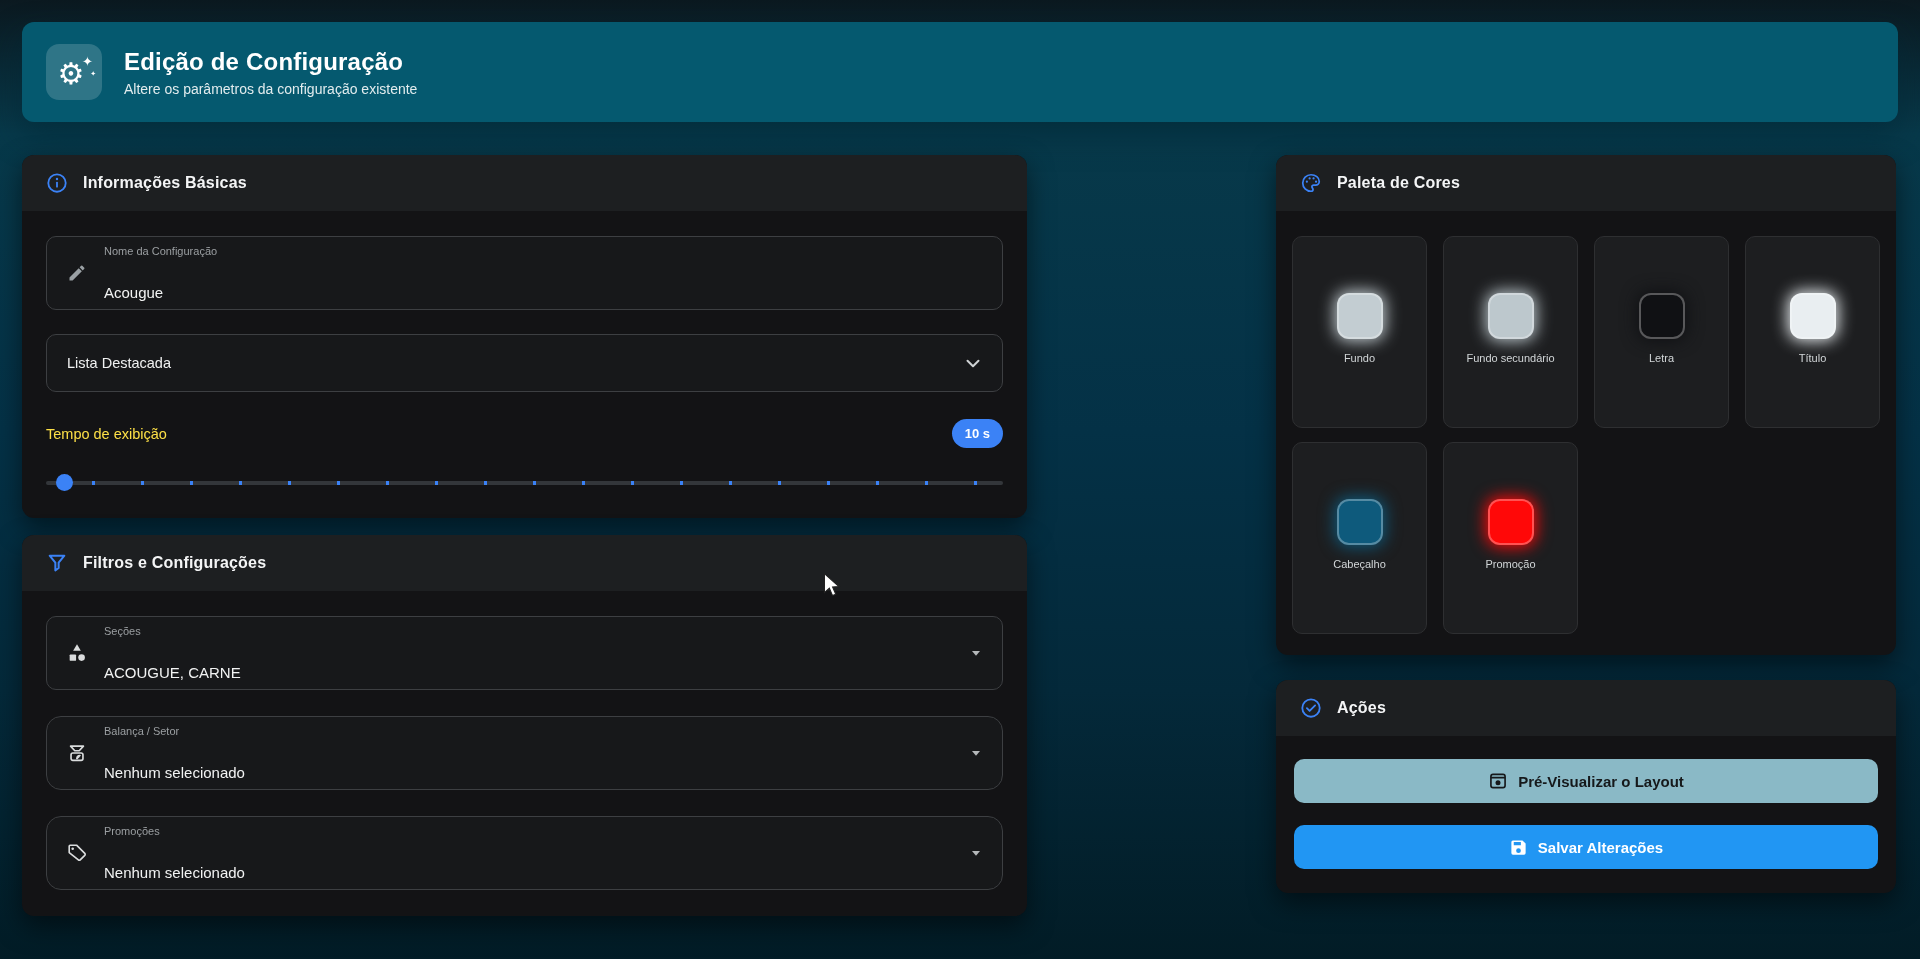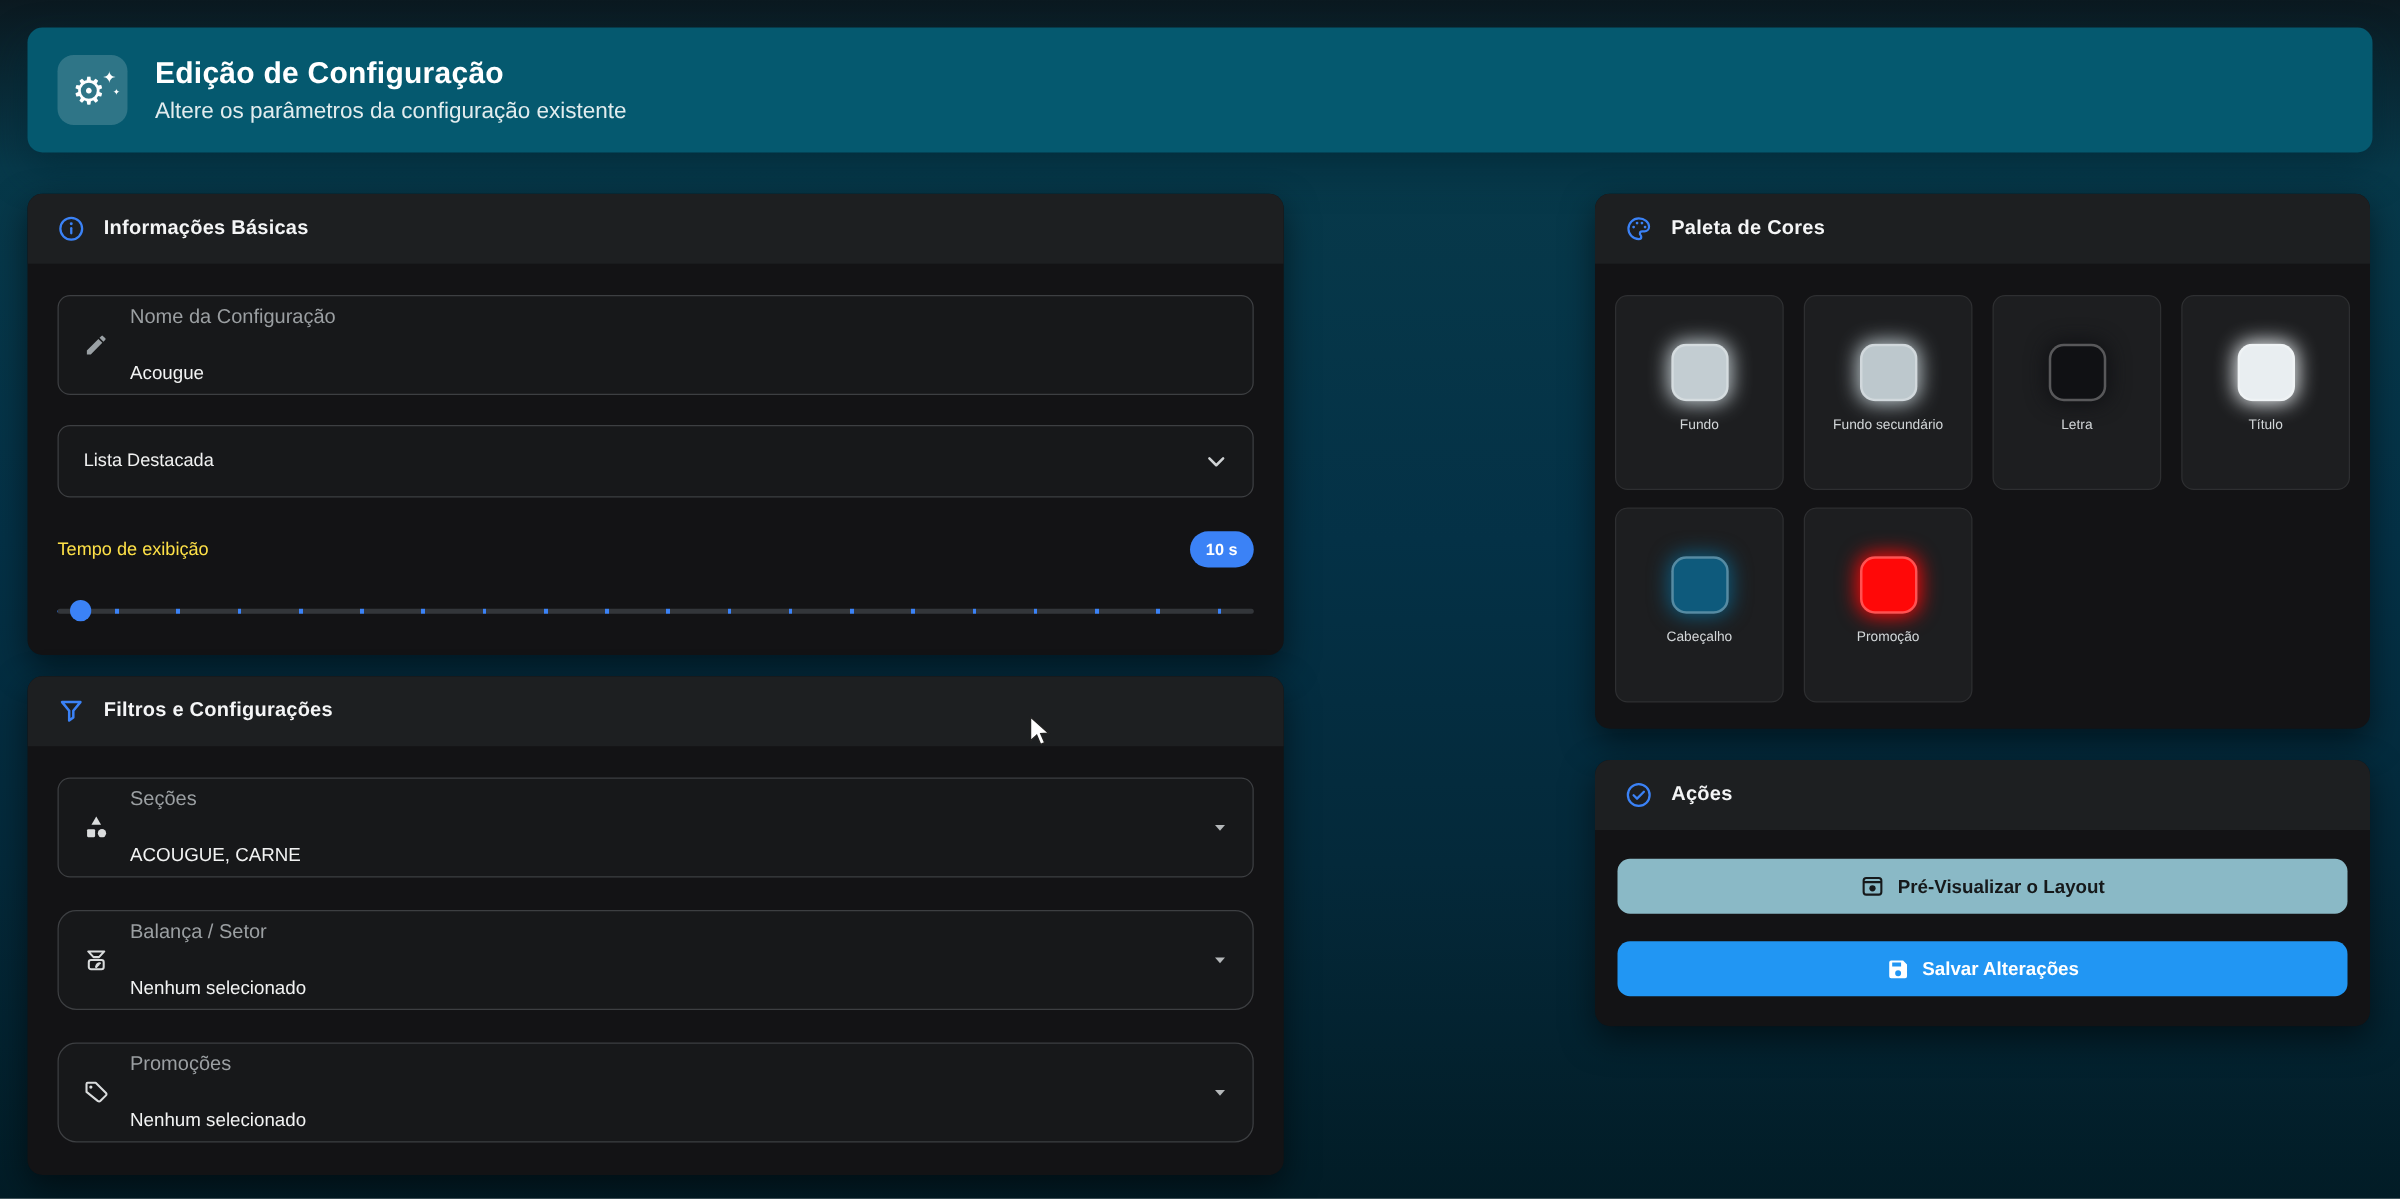--- a/index.html
+++ b/index.html
@@ -17,21 +17,21 @@
   }
   .header-icon-box {
     width:56px; height:56px; border-radius:13px; background:rgba(255,255,255,.17);
     display:flex; align-items:center; justify-content:center; position:relative; flex:0 0 auto;
   }
   .header-icon-box .gear { font-size:30px; line-height:1; color:#fff; transform:translate(-3px,2px); }
   .header-icon-box .spark { position:absolute; right:9px; top:10px; font-size:13px; color:#fff; }
   .header-icon-box .spark2 { position:absolute; right:6px; top:26px; font-size:7px; color:#fff; }
   .header-text { margin-left:22px; }
   .header-title { font-size:24px; font-weight:bold; letter-spacing:.2px; }
-  .header-subtitle { font-size:18px; margin-top:5px; color:#e2ecee; }
+  .header-subtitle { font-size:14px; margin-top:5px; color:#e2ecee; }
 
   .left-col { position:absolute; left:22px; top:155px; width:1005px; display:flex; flex-direction:column; gap:17px; }
   .right-col { position:absolute; left:1276px; top:155px; width:620px; display:flex; flex-direction:column; gap:25px; }
 
   .panel {
     background:#131315; border-radius:12px; overflow:hidden;
     box-shadow:0 10px 26px rgba(0,0,0,.5);
   }
   .panel-header {
     height:56px; background:#1d1f21; display:flex; align-items:center; gap:15px; padding:0 24px;
@@ -39,21 +39,21 @@
   .panel-title { font-size:16px; font-weight:bold; color:#f4f5f6; letter-spacing:.2px; }
   .panel-body { padding:25px 24px 26px 24px; }
 
   .field-box {
     border:1px solid #3d3f42; background:#17181a; border-radius:10px;
     min-height:60px; display:flex; align-items:center; padding:8px 18px; position:relative;
   }
   .field-box + .field-box { margin-top:26px;border-radius:15px; }
   .field-icon { width:24px; height:24px; flex:0 0 auto; margin-right:15px; display:flex; align-items:center; justify-content:center; }
   .field-texts { display:flex; flex-direction:column; }
-  .field-label { font-size:16px; color:#9b9fa2; margin-bottom:3px; }
+  .field-label { font-size:11px; color:#9b9fa2; margin-bottom:3px; }
   .field-value { font-size:15px; color:#f2f3f3;margin-top:24px; }
   .field-caret { position:absolute; right:18px; top:50%; transform:translateY(-50%); }
 
   .select-box {
     border:1px solid #3d3f42; background:#17181a; border-radius:10px;
     height:58px; display:flex; align-items:center; padding:0 20px; margin-top:24px; position:relative;text-align:center;
   }
   .select-value { font-size:14.5px; color:#f0f1f1; }
 
   .time-row { margin-top:27px; display:flex; align-items:center; justify-content:space-between; }
@@ -68,21 +68,21 @@
     background:repeating-linear-gradient(90deg,#33363a 0px,#33363a 46px,var(--accent_blue) 46px,var(--accent_blue) 49px);
   }
   .slider-thumb {
     position:absolute; left:10px; top:0; width:17px; height:17px; border-radius:50%;
     background:var(--accent_blue);
   }
 
   .palette-body { padding:25px 16px 21px 16px; }
   .swatch-grid { display:grid; grid-template-columns:repeat(4,1fr); gap:14px 16px; }
   .swatch-card {
-    background:#1d1e20; border:1px solid #2e2f31; border-radius:10px; height:156px;
+    background:#1d1e20; border:1px solid #2e2f31; border-radius:10px; height:192px;
     display:flex; flex-direction:column; align-items:center; justify-content:center;
   }
   .swatch {
     width:46px; height:46px; border-radius:12px; margin-top:-8px;
     background:currentColor; box-shadow:0 0 16px 2px currentColor;
     border:2px solid rgba(255,255,255,.3);
   }
   .swatch-label { font-size:11px; color:#d2d6d8; margin-top:13px; }
 
   .actions-body { padding:23px 18px 24px 18px; display:flex; flex-direction:column; gap:22px; }

